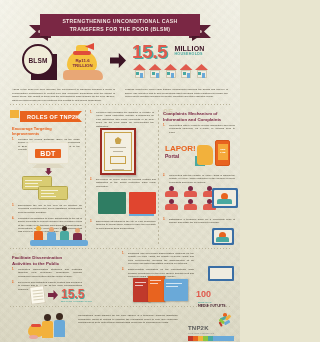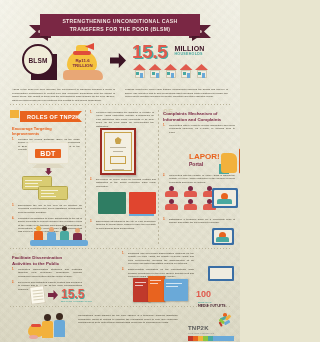--- a/index.html
+++ b/index.html
@@ -193,21 +193,21 @@
   
   .mini-cards { position: absolute; left: 98px; top: 192px; width: 58px; height: 22px; display: flex; gap: 3px; }
   .mc { flex: 1; border-radius: 1px; padding: 2px; }
   .mc.green { background: #2f7d63; }
   .mc.red { background: #e0452f; }
   .mc .mrow { height: 1.3px; background: rgba(255,255,255,.65); margin-bottom: 1.6px; }
   .mc .mrow.s { width: 55%; }
   .mc-foot { position: absolute; left: 31px; top: 22px; width: 25px; height: 2px; background: #6aa9d8; }
 
   
-  .lapor-wrap { position: absolute; left: 165px; top: 148px; width: 70px; height: 30px; margin-left: 24px; }
+  .lapor-wrap { position: absolute; left: 165px; top: 140px; width: 70px; height: 30px; }
   .lapor-txt { position: absolute; left: 0; top: 4px; }
   .lapor-txt .l1 { font-size: 8px; font-weight: bold; color: #e8631f; line-height: 9px; }
   .lapor-txt .l2 { font-size: 5px; font-weight: bold; color: #7a2744; line-height: 6px; }
   .hand-point {
     position: absolute; left: 32px; top: 5px; width: 16px; height: 20px;
     background: #f2b13c; border-radius: 3px 6px 3px 3px;
   }
   .hand-cuff { position: absolute; left: 30px; top: 16px; width: 10px; height: 10px; background: #4aa9a0; }
   .phone {
     position: absolute; left: 50px; top: 0; width: 15px; height: 26px;

